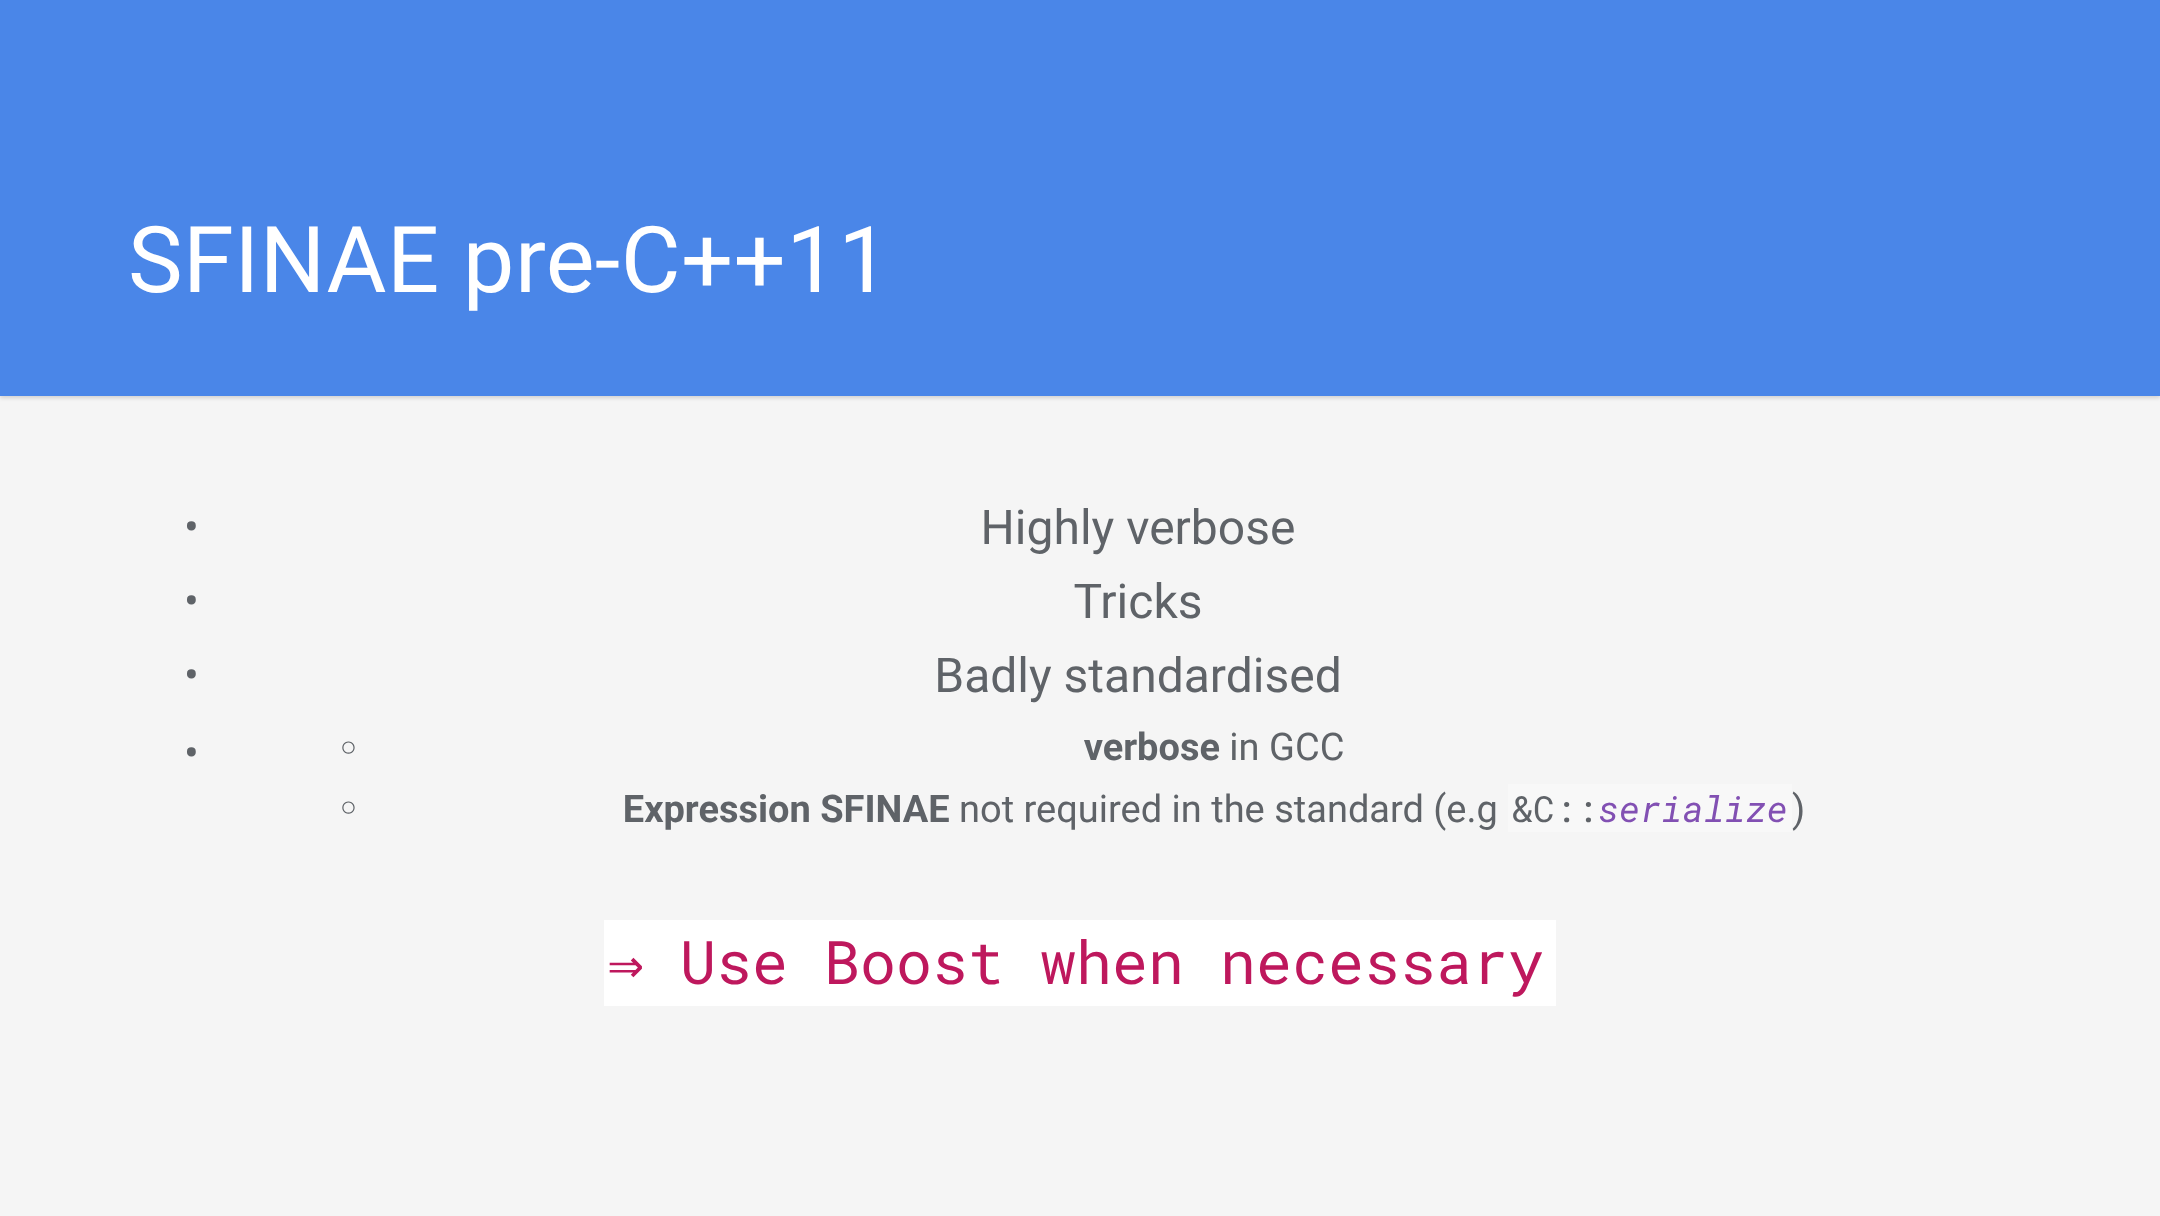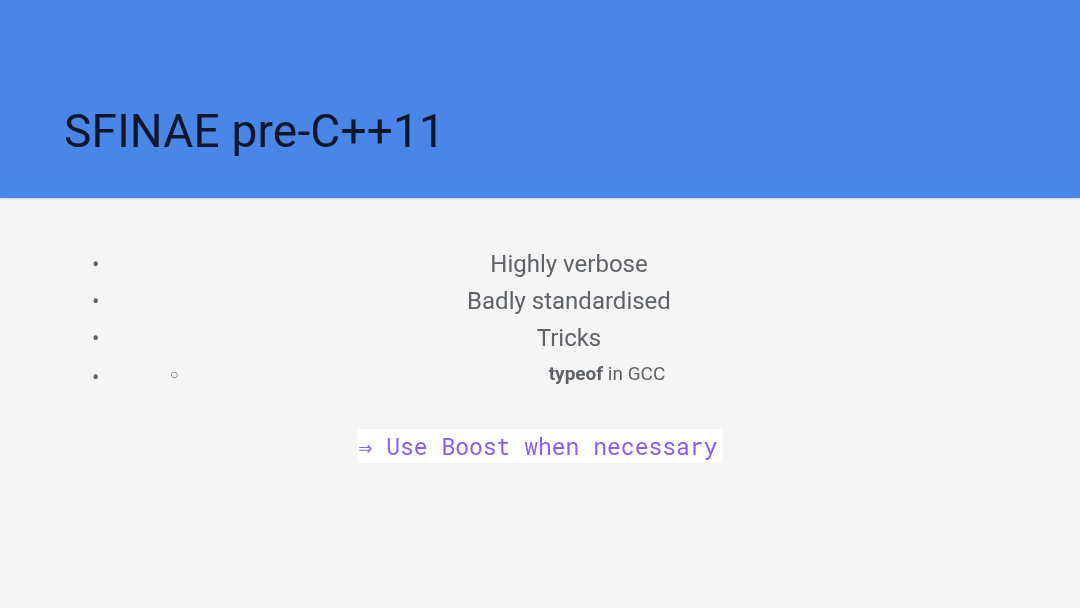--- a/index.html
+++ b/index.html
@@ -12,21 +12,21 @@
   }
   .header {
     background: #4a86e8;
     height: 198px;
     display: flex;
     align-items: flex-end;
     padding: 0 64px 40px 64px;
     box-shadow: 0 1px 2px rgba(0,0,0,0.15);
   }
   .title {
-    color: #0f172a;
+    color: #ffffff;
     font-size: 46px;
     font-weight: 400;
     letter-spacing: 0.2px;
   }
   .content {
     padding: 48px 64px 0 64px;
     text-align: center;
   }
   ul.main-list {
     list-style: none;
@@ -74,43 +74,46 @@
     font-family: "Roboto Mono", "Consolas", "Menlo", monospace;
     font-size: 18px;
     background: #f8f8f8;
     padding: 0 2px;
   }
   .code .amp { color: #5f6368; }
   .code .ident { color: #8250b3; font-style: italic; }
   .conclusion {
     margin-top: 40px;
     font-family: "Roboto Mono", "Consolas", "Menlo", monospace;
-    font-size: 23px;
-    color: #8b5cf6;
+    font-size: 30px;
+    color: #be185d;
     background: #ffffff;
     display: inline-block;
     padding: 2px 6px 2px 2px;
   }
 </style>
 </head>
 <body>
 
 <div class="header">
   <h1 class="title">SFINAE pre-C++11</h1>
 </div>
 
 <div class="content">
   <ul class="main-list">
     <li>Highly verbose</li>
+    <li>Tricks</li>
     <li>Badly standardised</li>
-    <li>Tricks</li>
     <li>
       <ul class="sub-list">
         <li>
-          <span class="bold">typeof</span><span> in GCC</span>
+          <span class="bold">verbose</span><span> in GCC</span>
+        </li>
+        <li>
+          <span class="bold">Expression SFINAE</span><span> not required in the standard (e.g </span><span class="code"><span class="amp">&amp;</span><span>C</span><span>::</span><span class="ident">serialize</span></span><span>)</span>
         </li>
       </ul>
     </li>
   </ul>
 
   <div class="conclusion">
     <span>⇒ </span><span>Use Boost when necessary</span>
   </div>
 </div>
 

